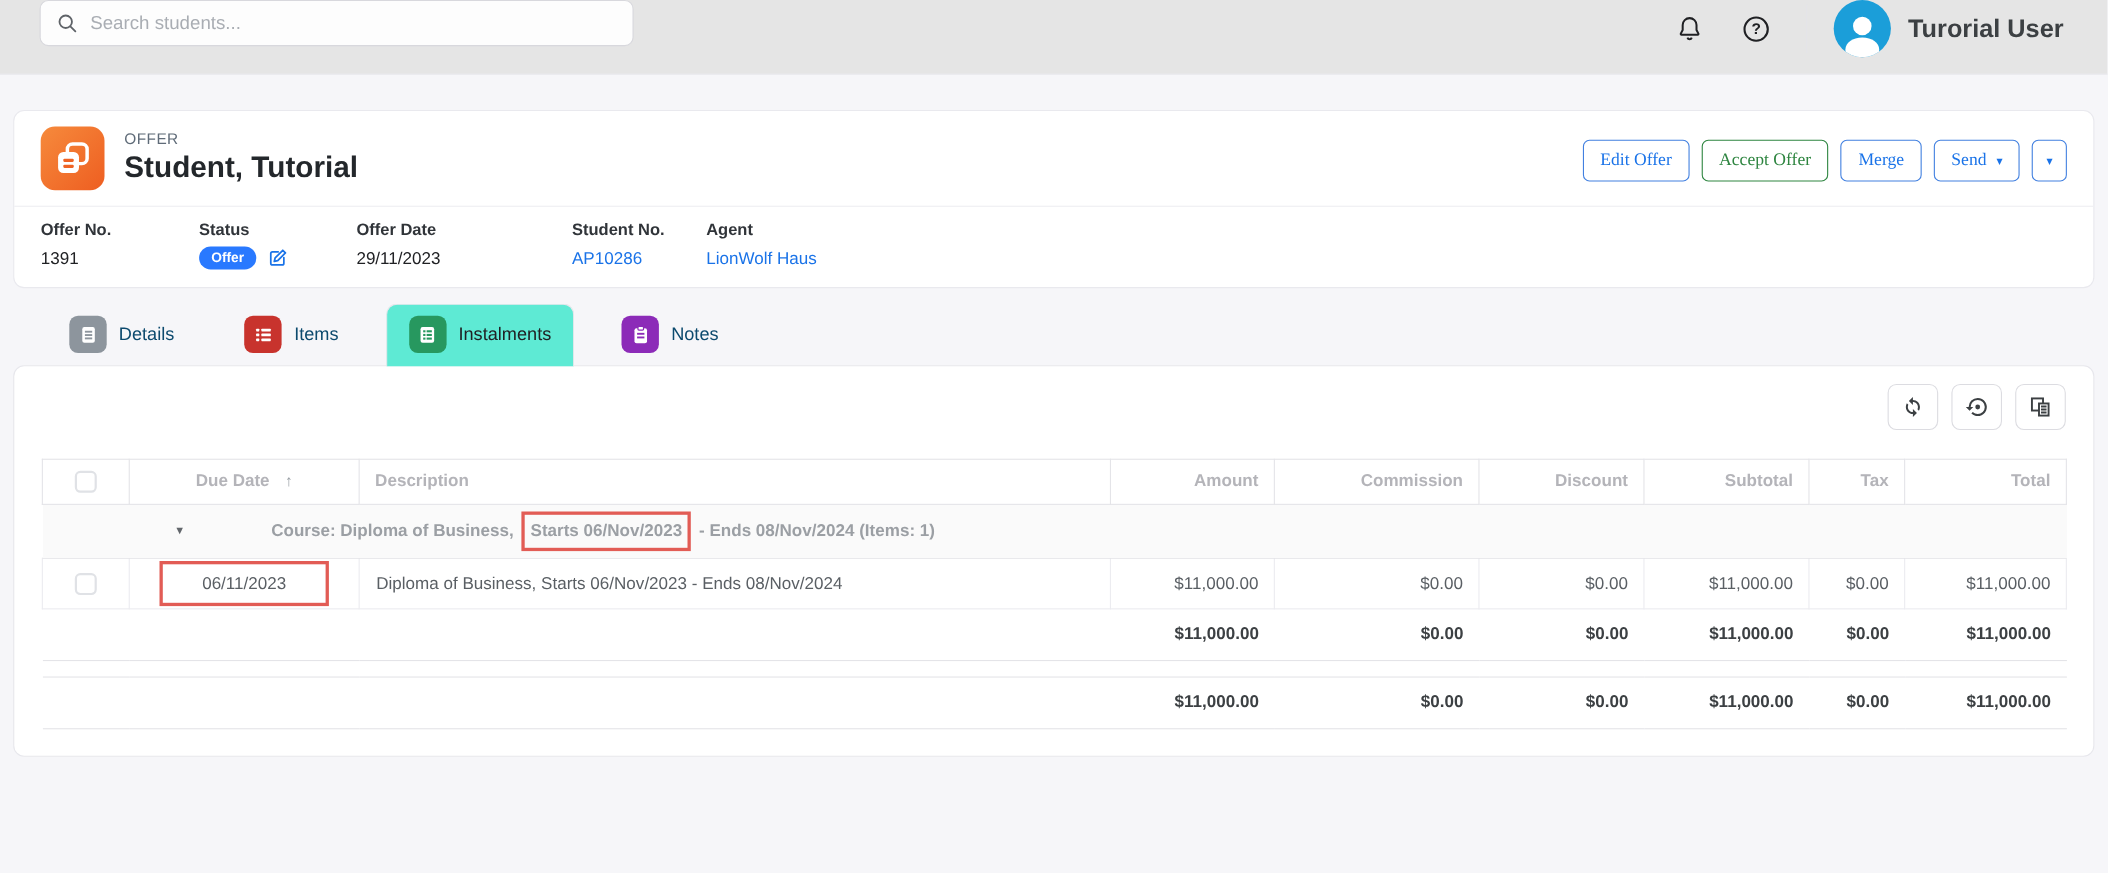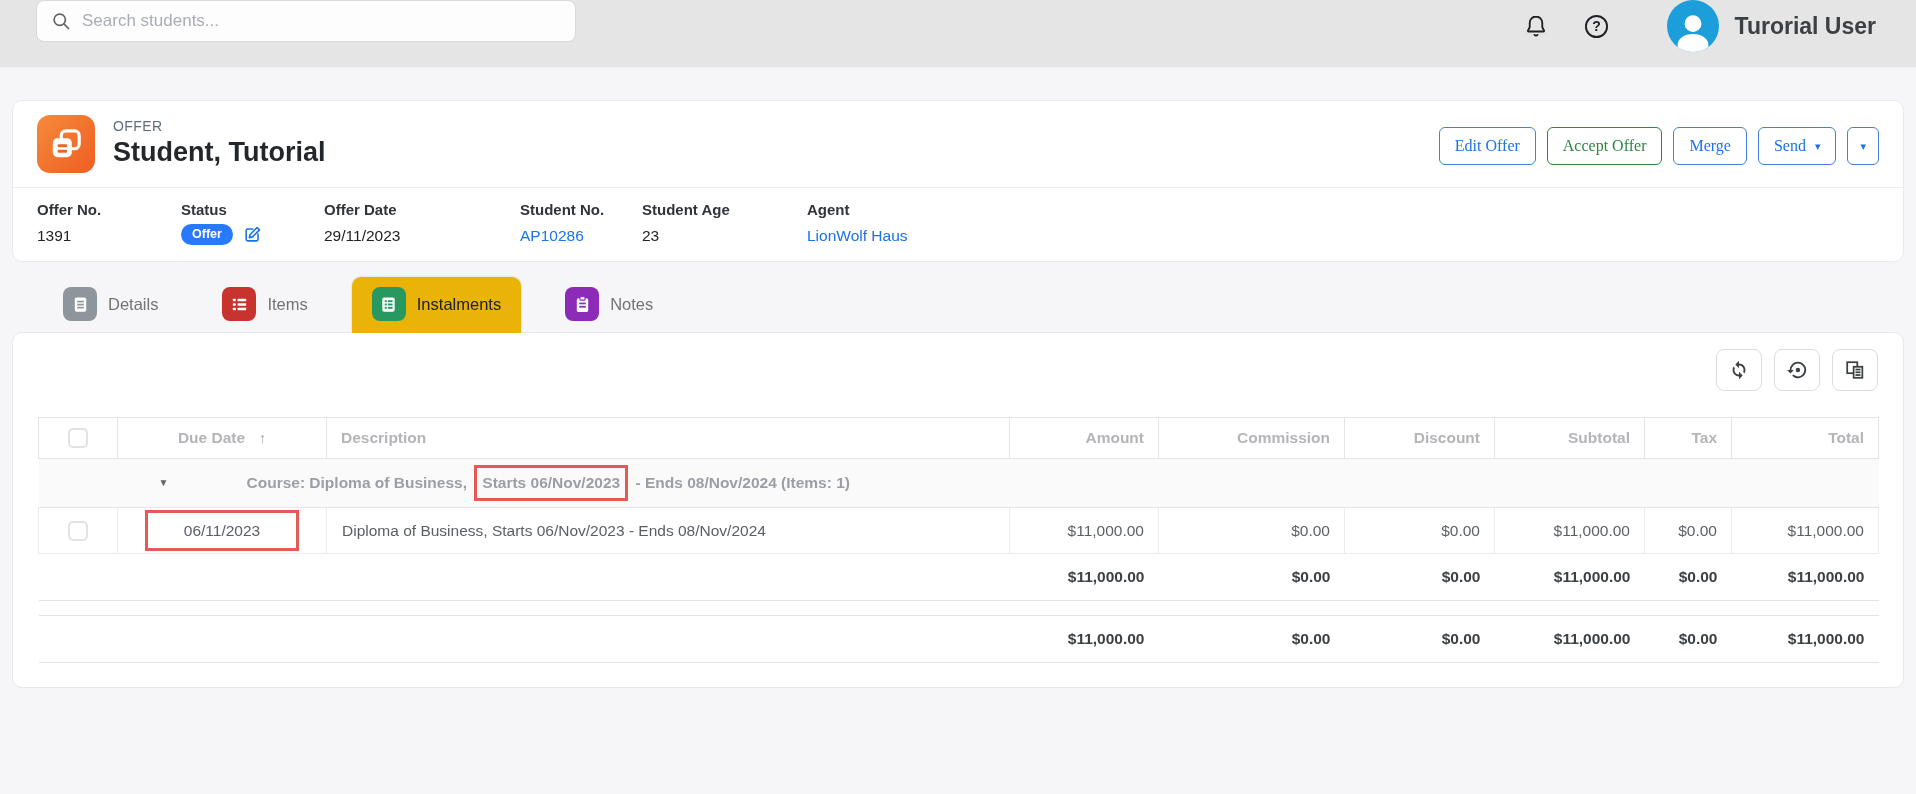--- a/index.html
+++ b/index.html
@@ -75,24 +75,24 @@
   .status-value { display:flex; align-items:center; gap:10px; margin-top:6px; }
   .badge {
     background:#2979ff; color:#fff; font-size:12.5px; font-weight:700;
     padding:4px 11px; border-radius:12px; line-height:1;
   }
 
   
   .tabs-row { display:flex; margin:14px 12px 0; padding-left:30px; gap:22px; position:relative; z-index:2; }
   .tab {
     display:flex; align-items:center; gap:11px; padding:10px 20px 11px;
-    font-size:16.5px; color:#737373; cursor:pointer; border:1px solid transparent; border-bottom:none;
+    font-size:16.5px; color:#0c4a6e; cursor:pointer; border:1px solid transparent; border-bottom:none;
   }
   .tab.active {
-    background:#eab308; border-color:#e7e7ec; border-radius:10px 10px 0 0;
+    background:#5eead4; border-color:#e7e7ec; border-radius:10px 10px 0 0;
     color:#202124; margin-bottom:-1px; padding-bottom:12px;
   }
   .tab-icon {
     width:34px; height:34px; border-radius:8px;
     display:flex; align-items:center; justify-content:center; flex:0 0 auto;
   }
   .ti-gray   { background:#8d959d; }
   .ti-red    { background:#c8332d; }
   .ti-green  { background:#27985f; }
   .ti-purple { background:#8c2bb8; }
@@ -232,24 +232,20 @@
         </span>
       </div>
     </div>
     <div class="field f-offer-date">
       <div class="f-label">Offer Date</div>
       <div class="f-value">29/11/2023</div>
     </div>
     <div class="field f-student-no">
       <div class="f-label">Student No.</div>
       <div class="f-value"><a class="link">AP10286</a></div>
-    </div>
-    <div class="field f-student-age">
-      <div class="f-label">Student Age</div>
-      <div class="f-value">23</div>
     </div>
     <div class="field">
       <div class="f-label">Agent</div>
       <div class="f-value"><a class="link">LionWolf Haus</a></div>
     </div>
   </div>
 </div>
 
 <div class="tabs-row">
   <div class="tab">

